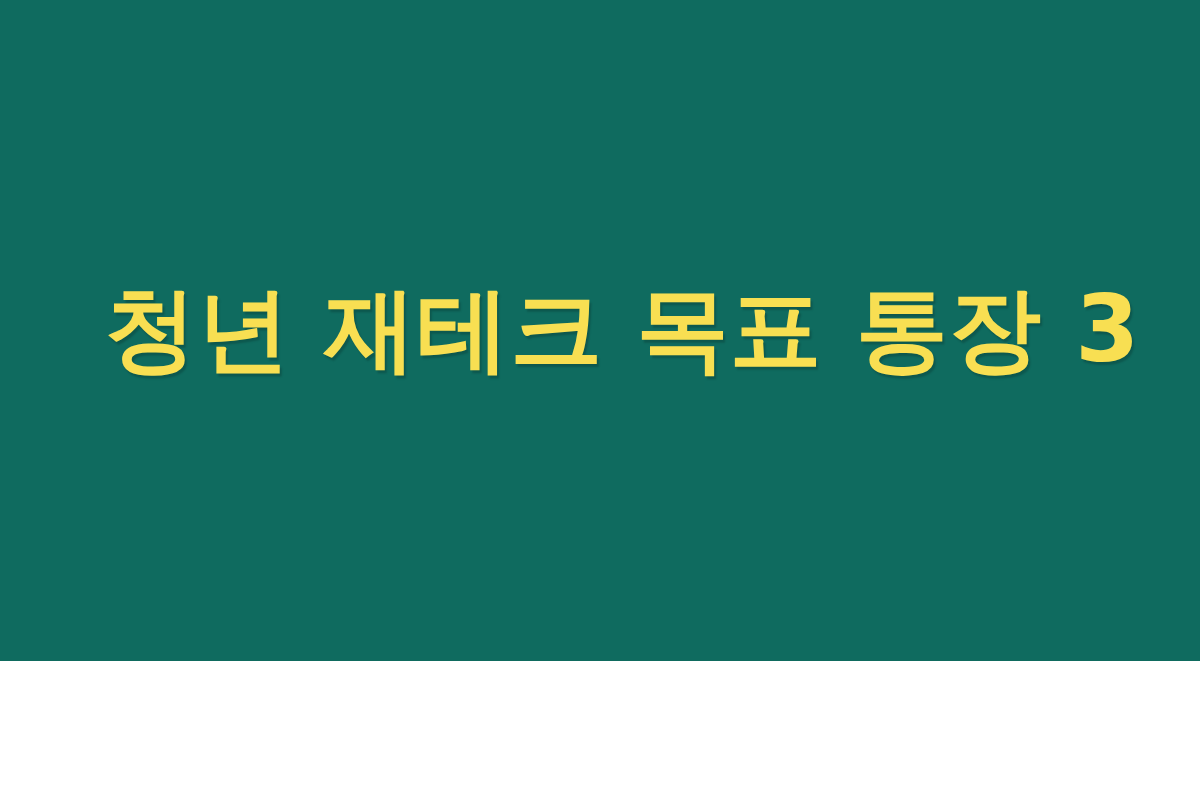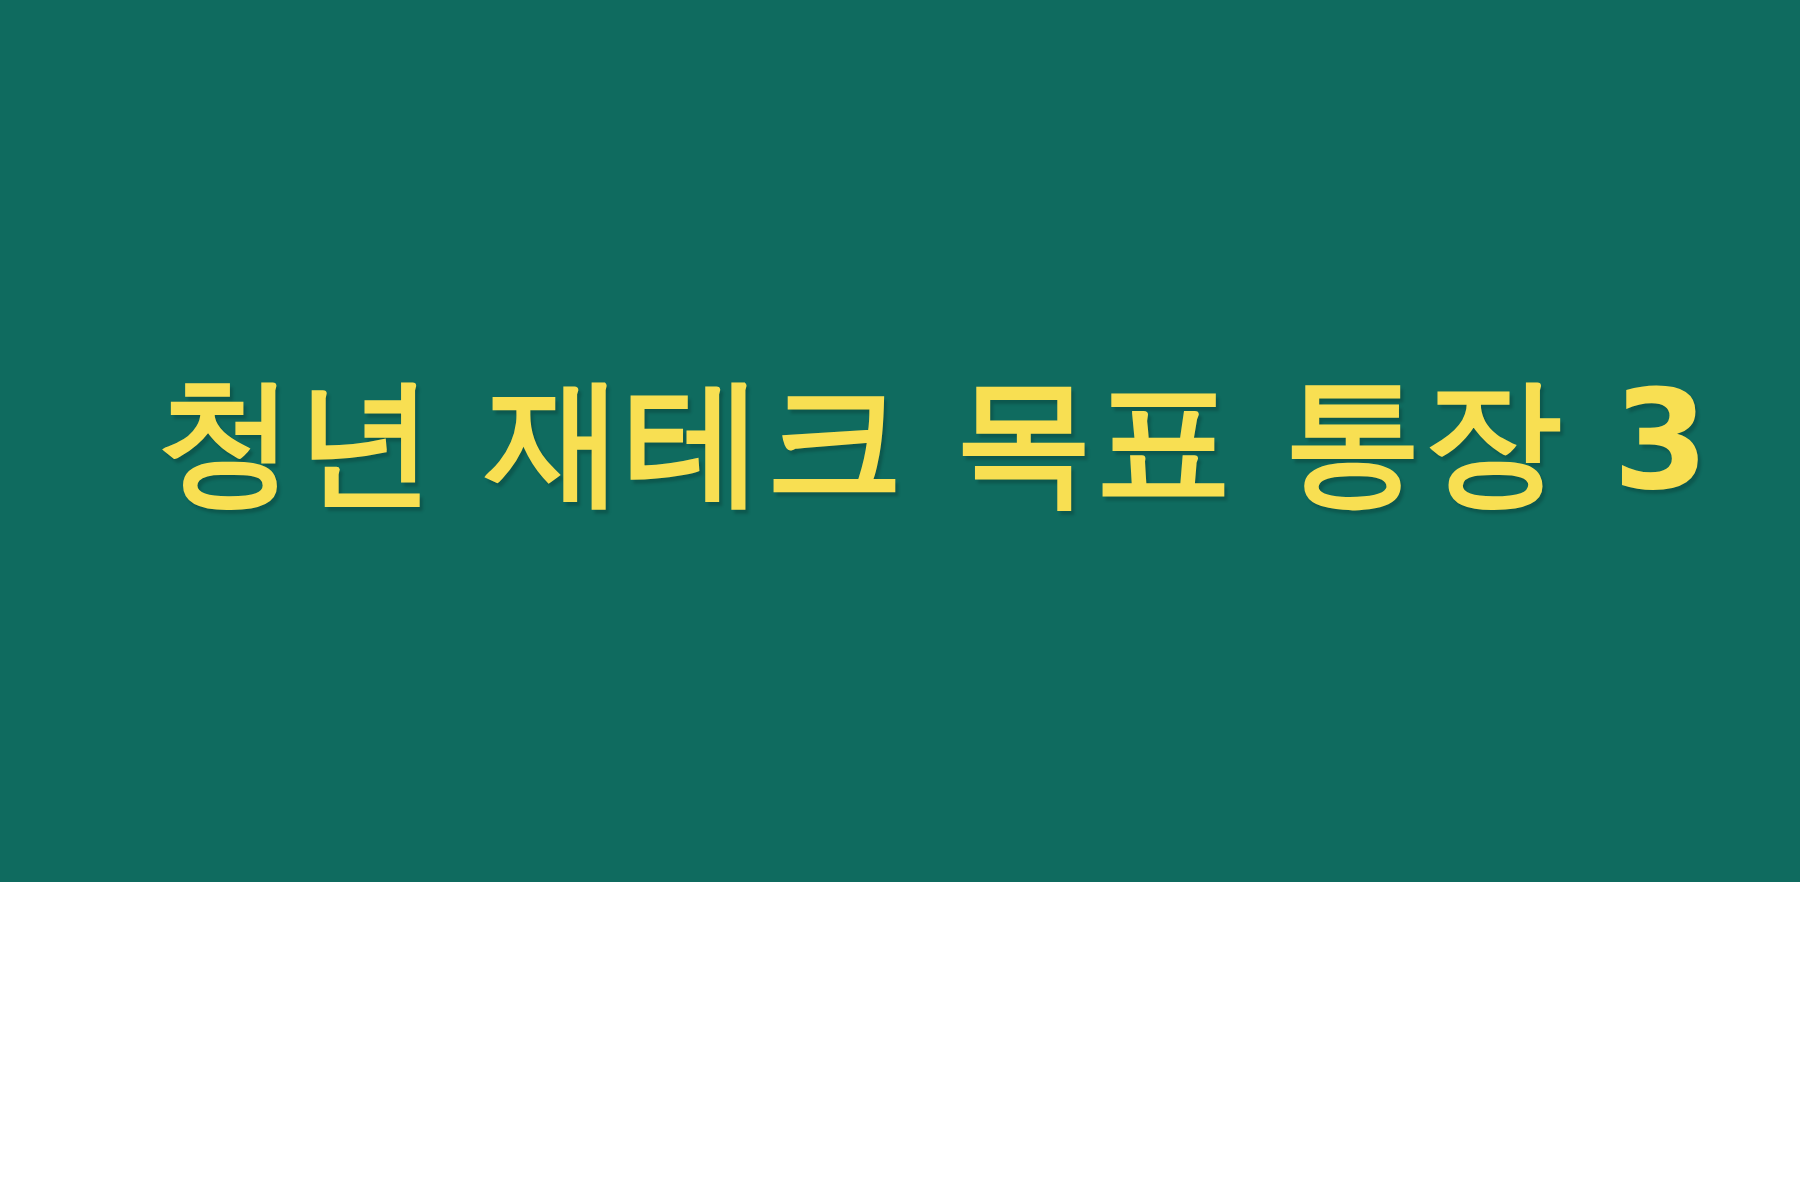--- a/index.html
+++ b/index.html
@@ -11,21 +11,21 @@
   body {
     width: 1200px;
     height: 800px;
     overflow: hidden;
     font-family: "DejaVu Sans", "Liberation Sans", sans-serif;
   }
 
   .poster {
     position: relative;
     width: 1200px;
-    height: 588px;
+    height: 661px;
     box-sizing: border-box;
     background-color: #0f6b5f;
     display: flex;
     align-items: center;
     justify-content: center;
     padding-left: 45px;
   }
 
   .headline-block {
     width: 1060px;

